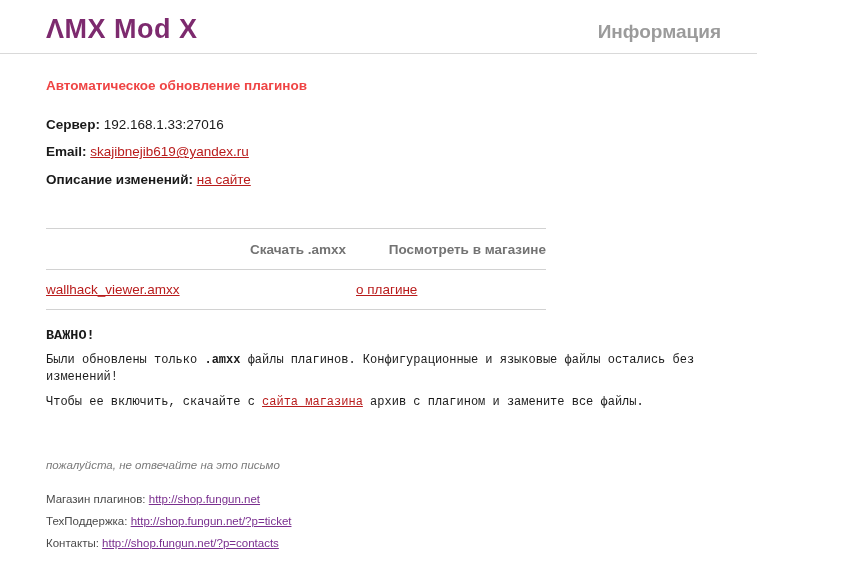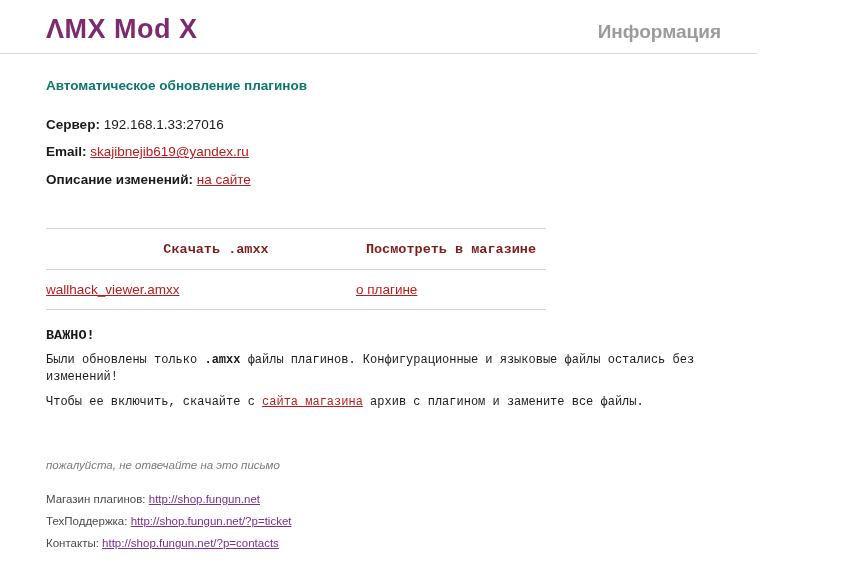--- a/index.html
+++ b/index.html
@@ -42,21 +42,21 @@
     color: #9b9b9b;
     padding-right: 12px;
   }
   
   .content {
     padding: 18px 46px 0 46px;
   }
   .section-title {
     font-size: 13.5px;
     font-weight: bold;
-    color: #0f766e;
+    color: #ef4444;
     margin: 6px 0 22px 0;
   }
   .info-line {
     font-size: 13.5px;
     margin: 0 0 7px 0;
     color: #1a1a1a;
     line-height: 1.5;
   }
   .info-label {
     font-weight: bold;
@@ -75,26 +75,25 @@
     margin-top: 38px;
     width: 500px;
   }
   table.files {
     border-collapse: collapse;
     width: 500px;
     font-size: 13.5px;
   }
   table.files th {
     font-weight: bold;
-    text-align: center;
+    text-align: right;
     padding: 13px 0 12px 0;
     border-top: 1px solid #d2d2d2;
     border-bottom: 1px solid #d2d2d2;
-    color: #7f1d1d;
-    font-family: Liberation Mono, monospace;
+    color: #737373;
   }
   table.files th.col-download { padding-left: 40px; width: 260px;}
   table.files th.col-shop { padding-left: 10px; }
   table.files td {
     padding: 12px 0 12px 0;
     border-bottom: 1px solid #d2d2d2;
     vertical-align: middle;
   }
   table.files td.col-download { padding-left: 0px; }
   table.files td.col-shop { padding-left: 10px; }

